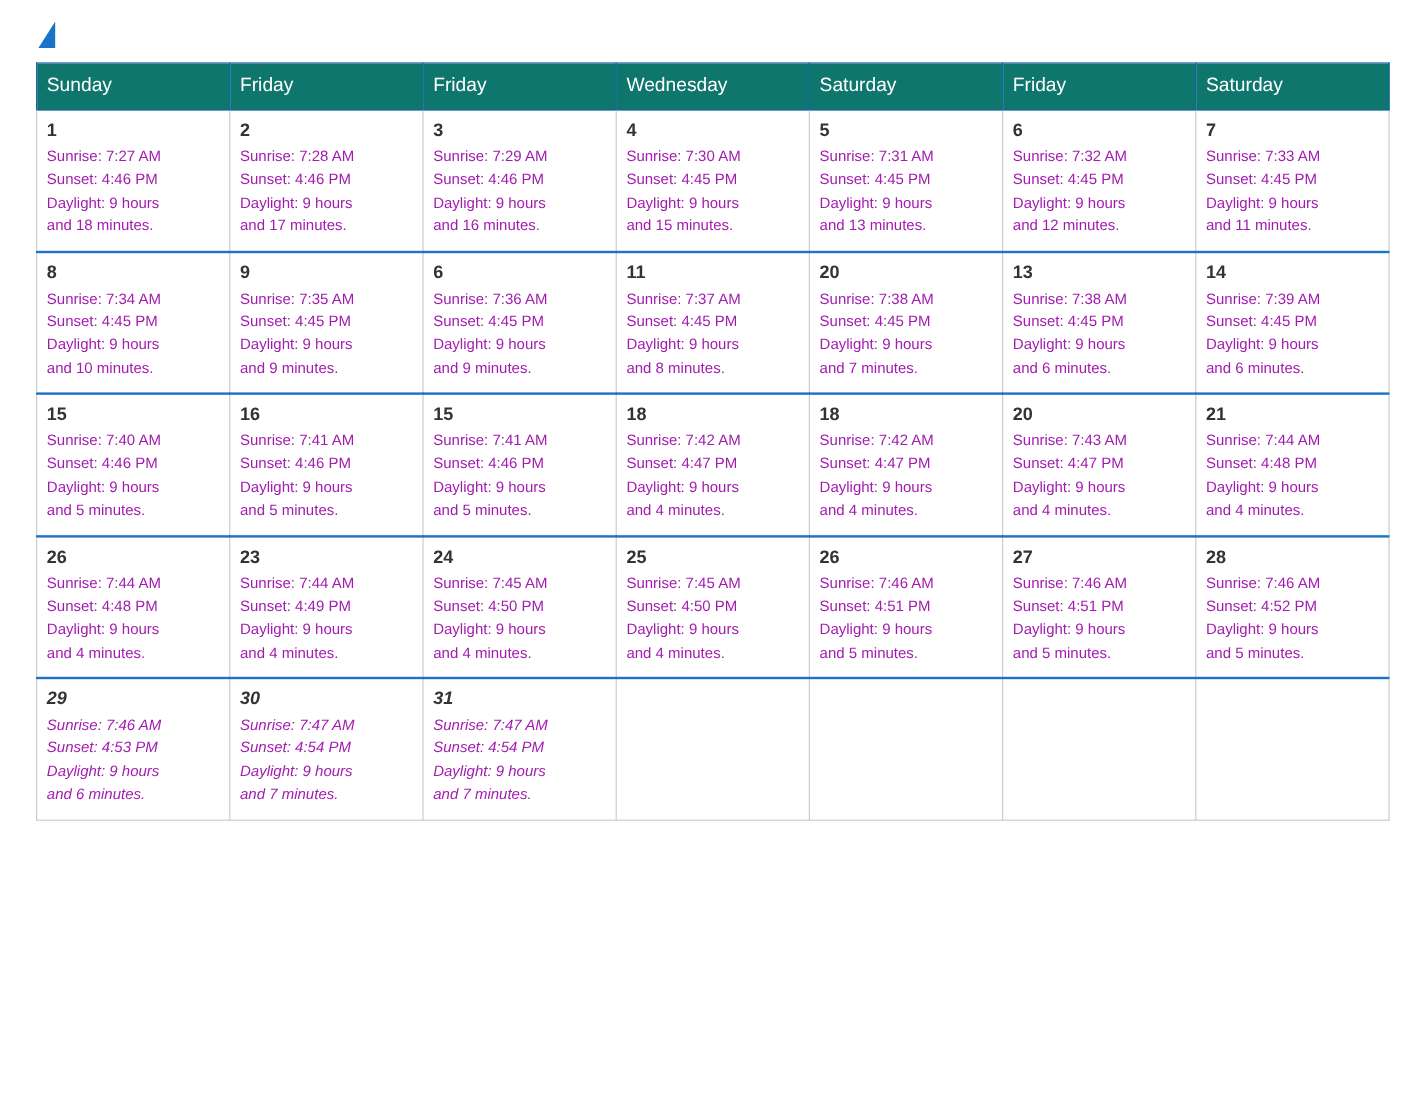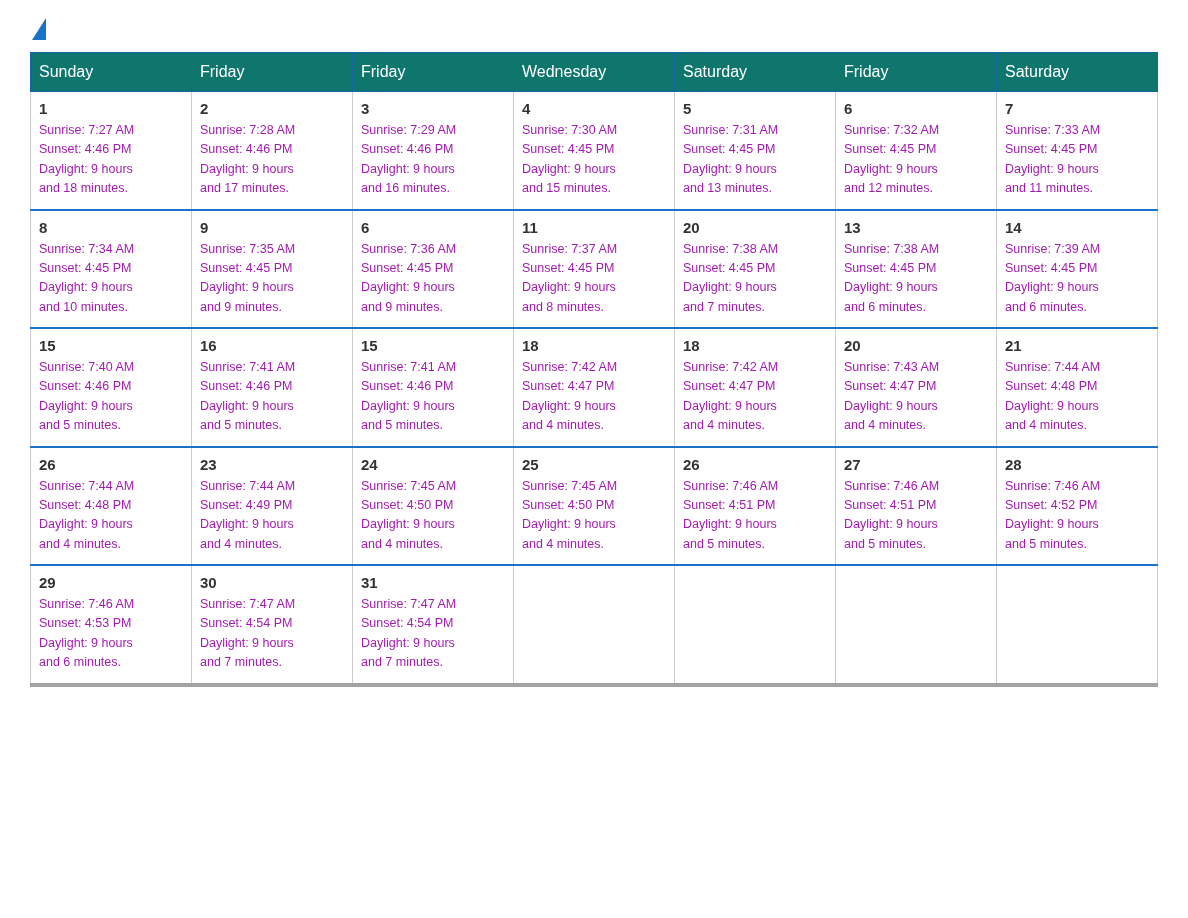--- a/index.html
+++ b/index.html
@@ -89,21 +89,22 @@
     }
     .day-info {
       font-size: 12.5px;
       line-height: 1.55;
       color: #a21caf;
     }
     .empty-cell {
       background: #fff;
     }
     tbody tr:last-child {
-      border-bottom: 4px solid #a3a3a3;
+      border-bottom: 1px solid #a3a3a3;
+      font-style: italic;
     }
   </style>
 </head>
 <body>
 
 <div class="header">
   <div class="logo">
     <div class="logo-text">
       <span class="logo-general"></span>
       <span class="logo-flag"></span>

